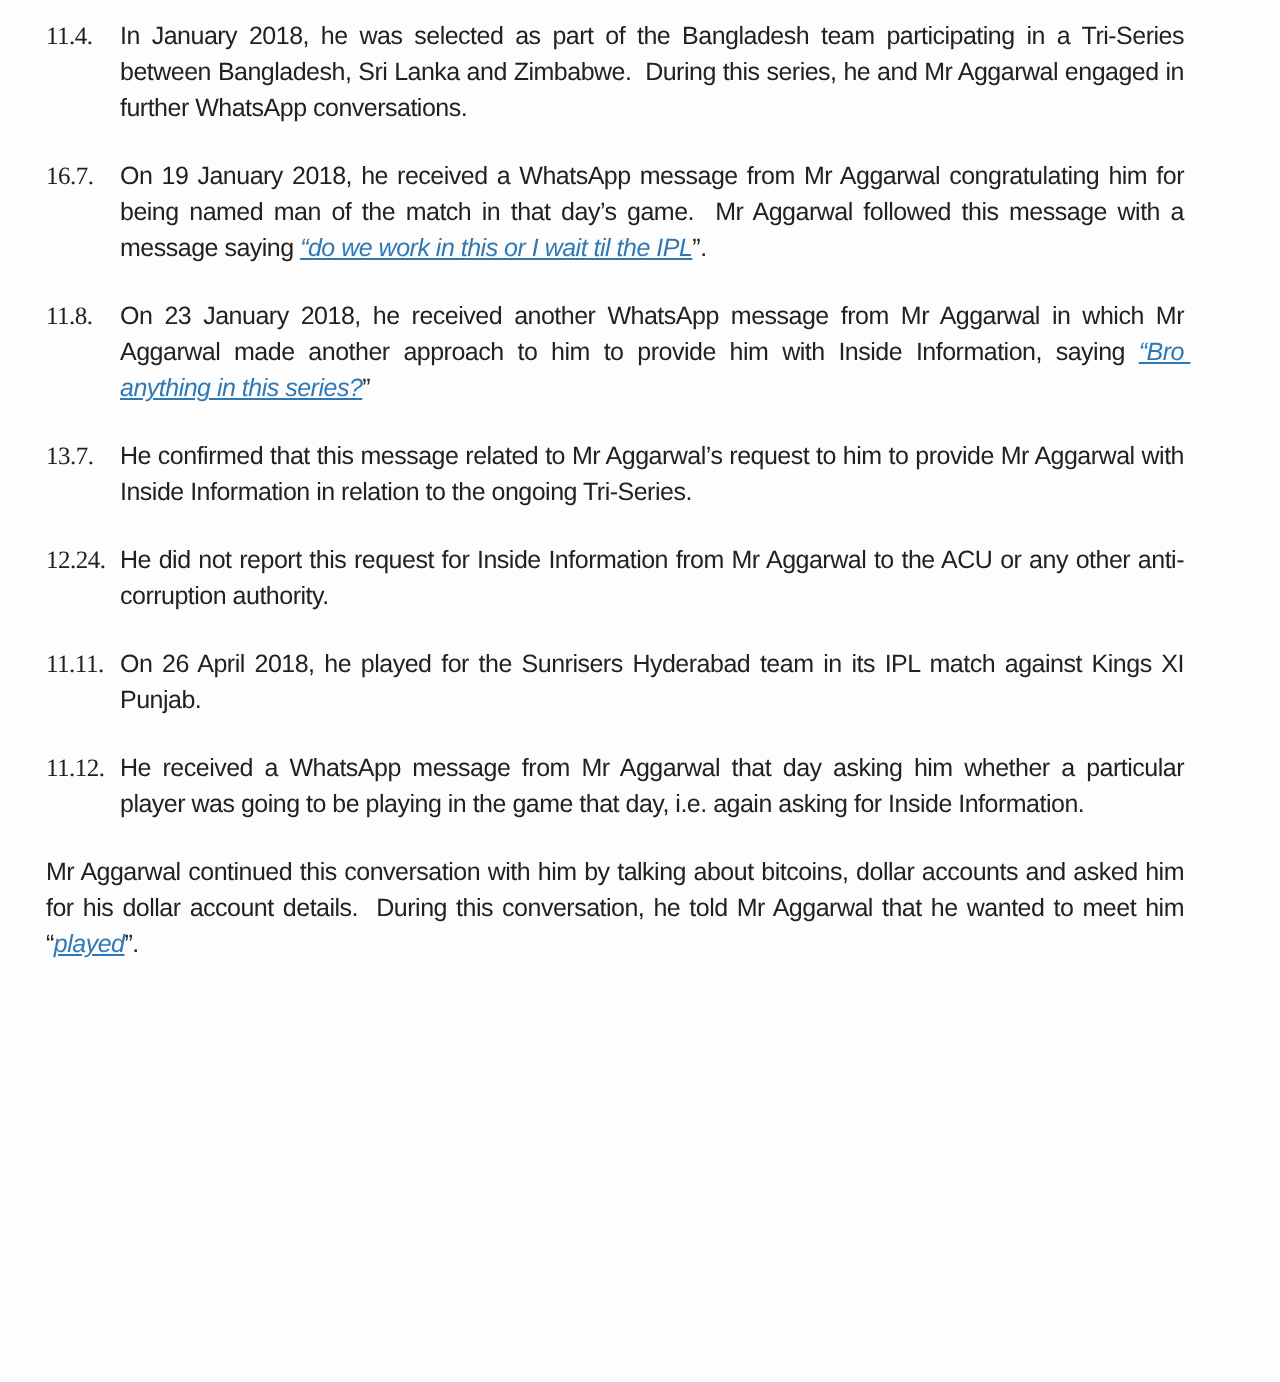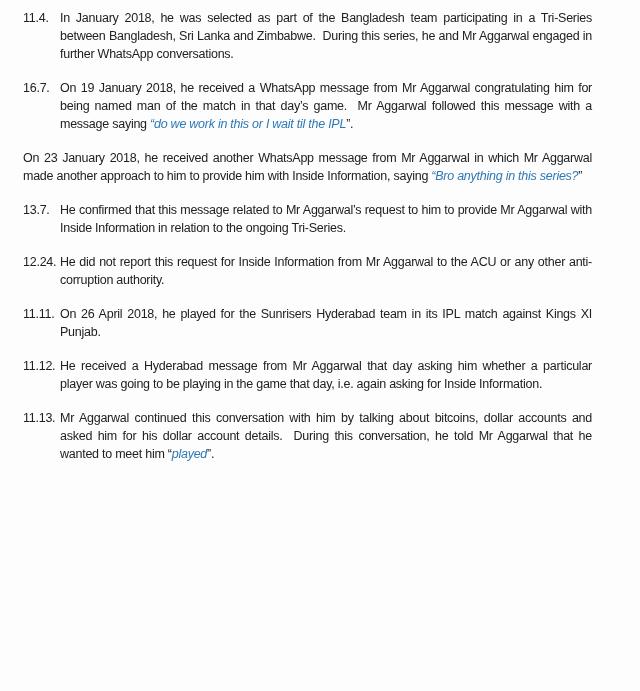--- a/index.html
+++ b/index.html
@@ -22,63 +22,65 @@
   }
   .para {
     display: flex;
     margin: 0 0 16px 0;
     font-size: 12.5px;
     line-height: 18px;
     letter-spacing: -0.25px;
   }
   .para-num {
     flex: 0 0 37px;
+    font-family: Liberation Serif, serif;
   }
   .para-text {
     flex: 1;
     text-align: justify;
   }
   .seg { white-space: pre-wrap; }
   .quote {
     color: var(--quote, #2e78b5);
     font-style: italic;
+    text-decoration: underline;
   }
   .hl {
     background-color: var(--hl, #a9c7e0);
     box-shadow: 0 1px 0 var(--hl, #a9c7e0), 0 -2px 0 var(--hl, #a9c7e0);
   }
 </style>
 </head>
 <body>
 
 <div class="page">
     <div class="para">
       <div class="para-num">11.4.</div>
       <div class="para-text"><span class="seg">In January 2018, he was selected as part of the Bangladesh team participating in a Tri-Series between Bangladesh, Sri Lanka and Zimbabwe.&nbsp; During this series, he and Mr Aggarwal engaged in further WhatsApp conversations.</span></div>
     </div>
     <div class="para">
       <div class="para-num">16.7.</div>
       <div class="para-text"><span class="seg">On 19 January 2018, he received a WhatsApp message from Mr Aggarwal congratulating him for being named man of the match in that day’s game.&nbsp; Mr Aggarwal followed this message with a message saying </span><span class="seg quote">“do we work in this or I wait til the IPL</span><span class="seg">”.</span></div>
     </div>
     <div class="para">
+      <div class="para-num">11.8.</div>
       <div class="para-text"><span class="seg">On 23 January 2018, he received another WhatsApp message from Mr Aggarwal in which Mr Aggarwal made another approach to him to provide him with Inside Information, saying </span><span class="seg quote">“Bro anything in this series?</span><span class="seg">”</span></div>
     </div>
     <div class="para">
       <div class="para-num">13.7.</div>
       <div class="para-text"><span class="seg">He confirmed that this message related to Mr Aggarwal’s request to him to provide Mr Aggarwal with Inside Information in relation to the ongoing Tri-Series.</span></div>
     </div>
     <div class="para">
       <div class="para-num">12.24.</div>
       <div class="para-text"><span class="seg">He did not report this request for Inside Information from Mr Aggarwal to the ACU or any other anti-corruption authority.</span></div>
     </div>
     <div class="para">
       <div class="para-num">11.11.</div>
       <div class="para-text"><span class="seg">On 26 April 2018, he played for the Sunrisers Hyderabad team in its IPL match against Kings XI Punjab.</span></div>
     </div>
     <div class="para">
       <div class="para-num">11.12.</div>
-      <div class="para-text"><span class="seg">He received a Hyderabad message from Mr Aggarwal that day asking him whether a particular player was going to be playing in the game that day, i.e. again asking for Inside Information.</span></div>
+      <div class="para-text"><span class="seg">He received a WhatsApp message from Mr Aggarwal that day asking him whether a particular player was going to be playing in the game that day, i.e. again asking for Inside Information.</span></div>
     </div>
     <div class="para">
-      <div class="para-num">11.13.</div>
       <div class="para-text"><span class="seg">Mr Aggarwal continued this conversation with him by talking about bitcoins, dollar accounts and asked him for his dollar account details.&nbsp; During this conversation, he told Mr Aggarwal that he wanted to meet him “</span><span class="seg quote">played</span><span class="seg">”.</span></div>
     </div>
   </div>
 
 </body></html>

